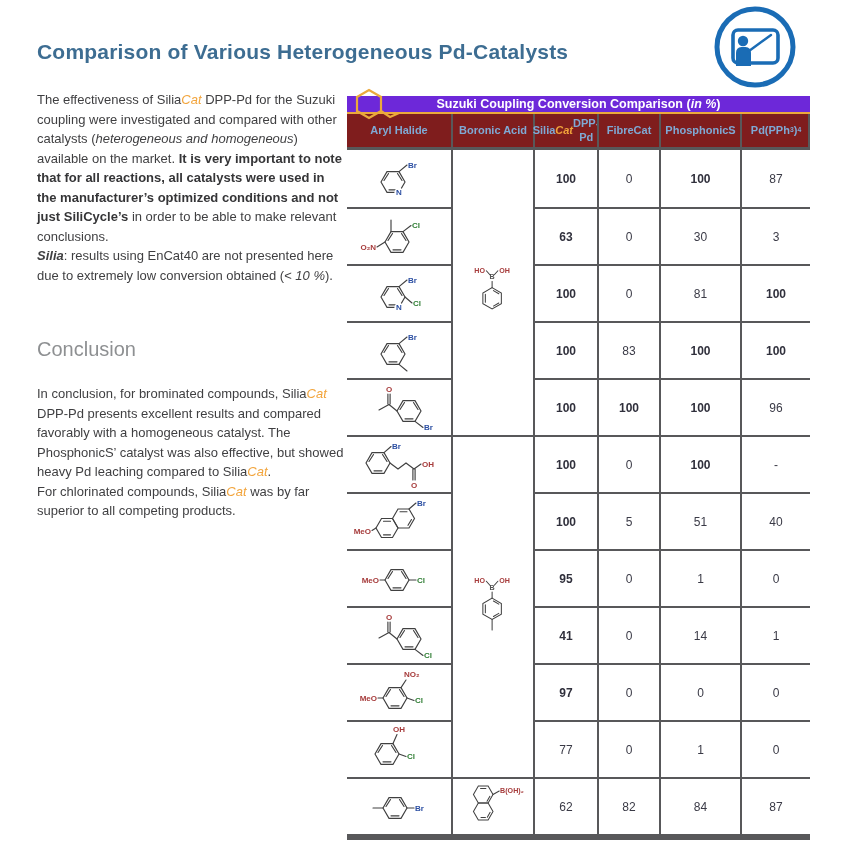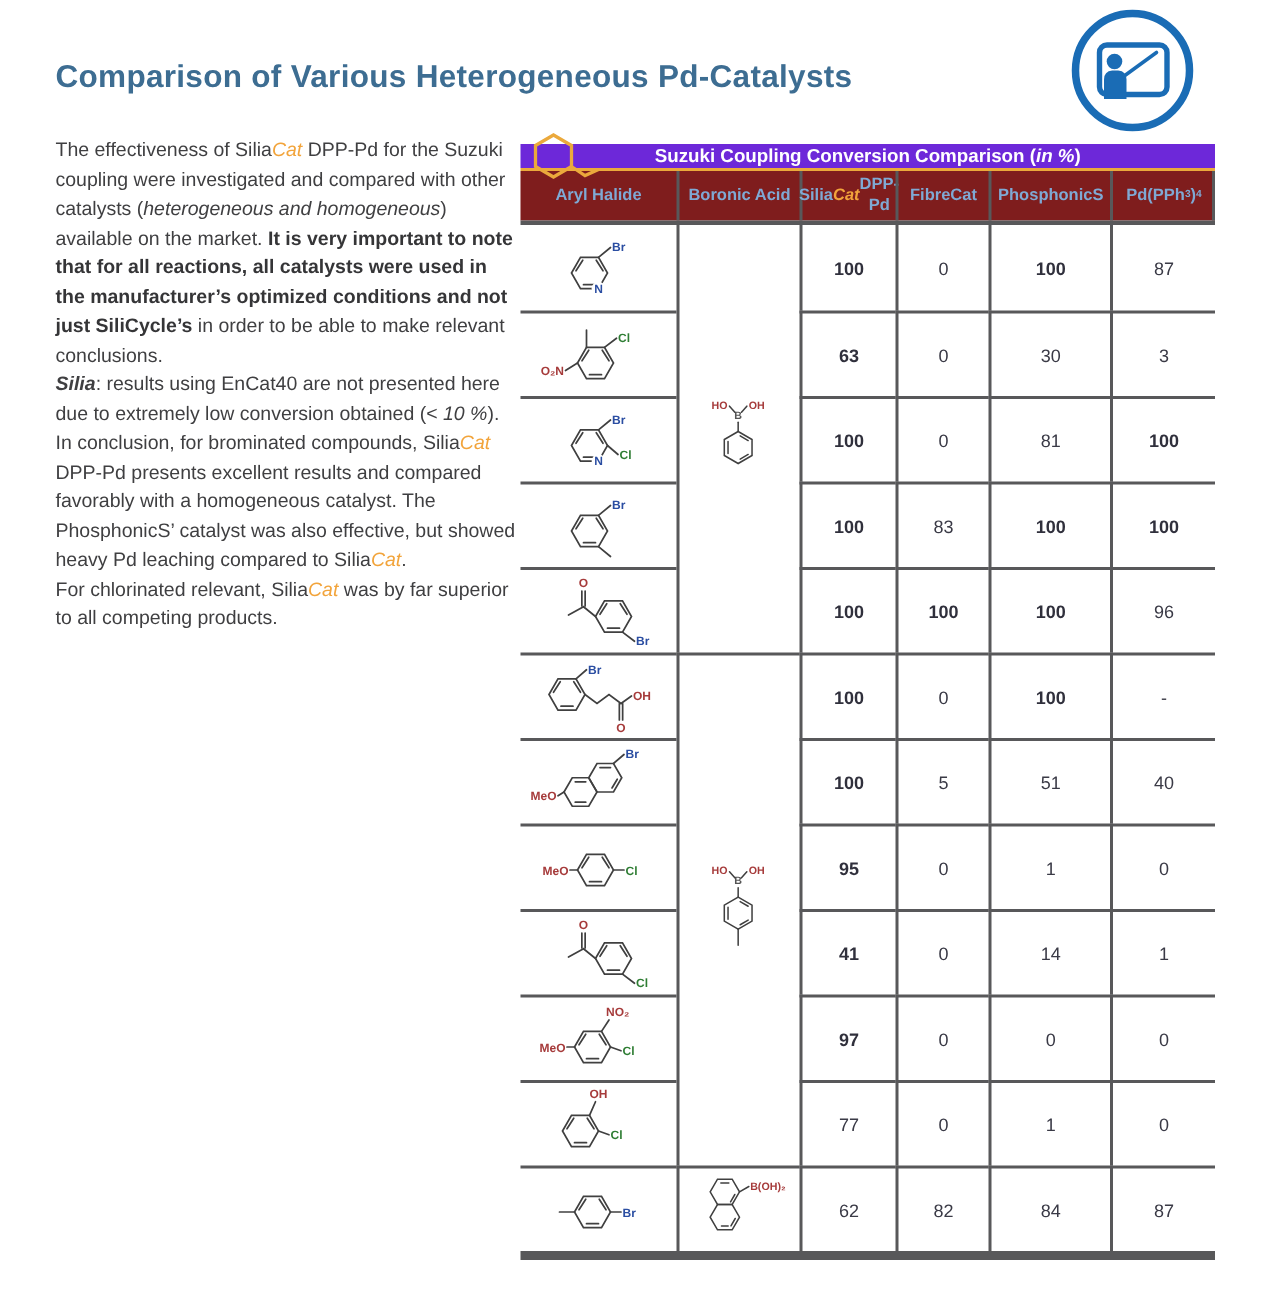--- a/index.html
+++ b/index.html
@@ -81,22 +81,23 @@
   <circle cx="43" cy="43" r="38" fill="#ffffff" stroke="#1A6CB5" stroke-width="5"></circle>
   <rect x="21" y="26" width="45" height="33" rx="5" fill="#ffffff" stroke="#1A6CB5" stroke-width="3.6"></rect>
   <circle cx="31" cy="37" r="5.2" fill="#1A6CB5"></circle>
   <path d="M24 62 L24 49 Q24 43.5 29.5 43 L33.5 43 Q39 43.5 39 49 L39 62 Z" fill="#1A6CB5"></path>
   <line x1="37" y1="47" x2="59" y2="31" stroke="#1A6CB5" stroke-width="2.4" stroke-linecap="round"></line>
 </svg>
 
 <div class="leftcol">
   <p class="p1"><span class="rt-n">The effectiveness of Silia</span><span class="rt-oi">Cat</span><span class="rt-n"> DPP-Pd for the Suzuki coupling were investigated and compared with other catalysts (</span><span class="rt-i">heterogeneous and homogeneous</span><span class="rt-n">) available on the market. </span><span class="rt-b">It is very important to note that for all reactions, all catalysts were used in the manufacturer’s optimized conditions and not just SiliCycle’s</span><span class="rt-n"> in order to be able to make relevant conclusions.</span></p>
   <p class="pnote"><span class="rt-bi">Silia</span><span class="rt-n">: results using EnCat40 are not presented here due to extremely low conversion obtained (&lt; </span><span class="rt-i">10 %</span><span class="rt-n">).</span></p>
+  <h2 class="concl-h">Conclusion</h2>
   <p class="cp1"><span class="rt-n">In conclusion, for brominated compounds, Silia</span><span class="rt-oi">Cat</span><span class="rt-n"> DPP-Pd presents excellent results and compared favorably with a homogeneous catalyst. The PhosphonicS’ catalyst was also effective, but showed heavy Pd leaching compared to Silia</span><span class="rt-oi">Cat</span><span class="rt-n">.</span></p>
-  <p class="cp2"><span class="rt-n">For chlorinated relevant, Silia</span><span class="rt-oi">Cat</span><span class="rt-n"> was by far superior to all competing products.</span></p>
+  <p class="cp2"><span class="rt-n">For chlorinated compounds, Silia</span><span class="rt-oi">Cat</span><span class="rt-n"> was by far superior to all competing products.</span></p>
 </div>
 
 <div class="dtable">
 
   <div class="t-titlebar">
     <svg class="t-hexdeco" width="58" height="46" viewBox="0 0 58 46">
       <polygon points="8,13 20,6 32,13 32,27 20,34 8,27" stroke="#EBA93C" stroke-width="2.2" fill="none"></polygon>
       <polyline points="32,27 41,33 50,29" stroke="#EBA93C" stroke-width="2.2" fill="none"></polyline>
     </svg>
     <span><span class="rt-n">Suzuki Coupling Conversion Comparison (</span><span class="rt-i">in %</span><span class="rt-n">)</span></span>

